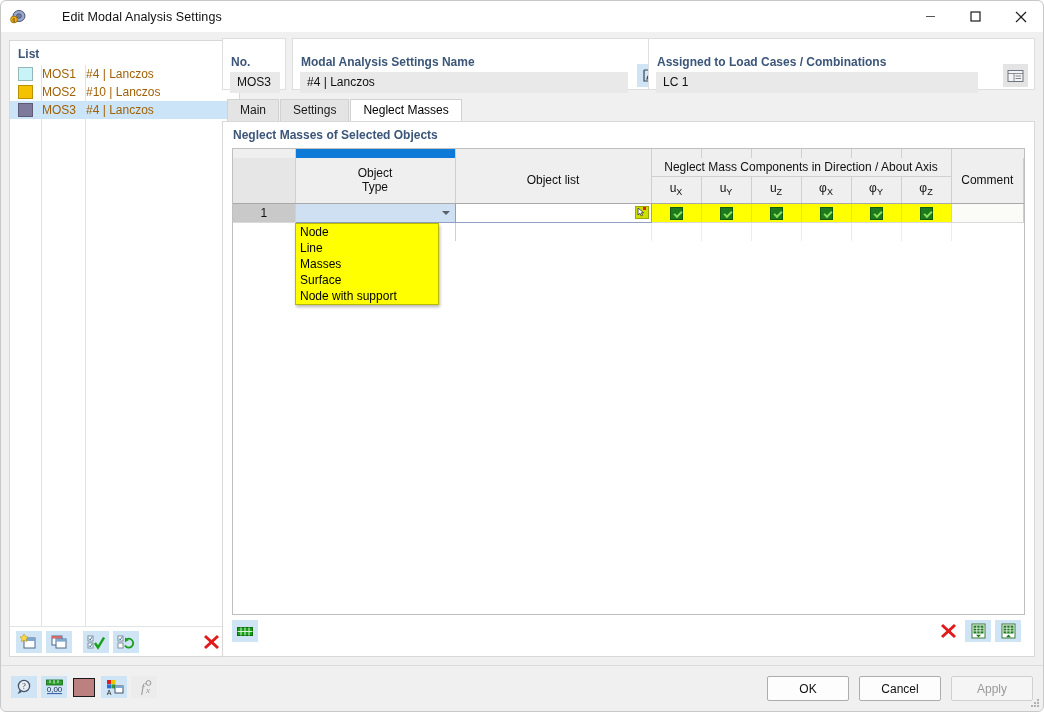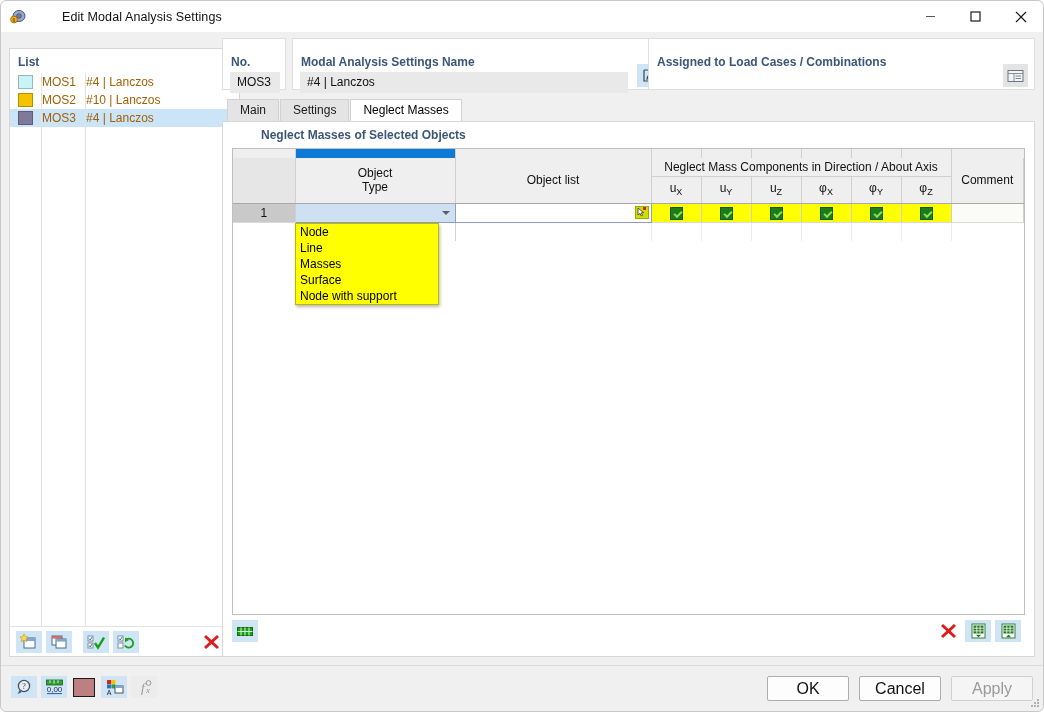--- a/index.html
+++ b/index.html
@@ -41,21 +41,21 @@
   }
 
   
   .body-area {
     position: absolute; top: 31px; left: 0; right: 0; bottom: 46px;
     background: #f0f0f0;
   }
 
   
   .left-panel {
-    position: absolute; left: 8px; top: 16px; width: 231px; bottom: 8px;
+    position: absolute; left: 8px; top: 8px; width: 231px; bottom: 8px;
     background: #ffffff; border: 1px solid #d7d7d7;
     display: flex; flex-direction: column;
   }
   .left-title {
     color: #3b5679; font-weight: bold; font-size: 12px;
     padding: 6px 0 4px 8px;
   }
   .list-body { flex: 1 1 auto; position: relative; }
   .list-row {
     display: flex; align-items: center; height: 18px; font-size: 12px; color: #a16207;
@@ -108,21 +108,21 @@
   .tabs { position: absolute; top: 61px; left: 5px; height: 22px; display: flex; }
   .tab {
     height: 22px; line-height: 21px; padding: 0 12px; font-size: 12px;
     color: #1a1a1a; background: #e4e4e4; border: 1px solid #d2d2d2; border-bottom: none;
     margin-right: 1px;
   }
   .tab.active { background: #ffffff; border-color: #d2d2d2; color: #000; }
 
   .tab-content {
     position: absolute; top: 83px; left: 0; right: 0; bottom: 0;
-    background: #ffffff; border: 1px solid #d8d8d8; padding-left: 28px;
+    background: #ffffff; border: 1px solid #d8d8d8;
   }
   .section-lbl {
     color: #3b5679; font-weight: bold; font-size: 12px;
     padding: 6px 0 0 10px;
   }
 
   
   .grid-wrap {
     position: absolute; left: 9px; right: 9px; top: 26px; bottom: 41px;
     border: 1px solid #bfbfbf; background: #ffffff; overflow: hidden;
@@ -202,21 +202,21 @@
   .footer {
     position: absolute; left: 0; right: 0; bottom: 0; height: 46px;
     background: #f0f0f0; border-top: 1px solid #dcdcdc;
     border-bottom-left-radius: 6px; border-bottom-right-radius: 6px;
   }
   .footer-left { position: absolute; left: 10px; top: 10px; display: flex; }
   .footer-right { position: absolute; right: 10px; top: 10px; display: flex; }
   .btn {
     width: 82px; height: 25px; margin-left: 10px;
     background: #fdfdfd; border: 1px solid #adadad; border-radius: 2px;
-    font-size: 16px; color: #101010; display: flex; align-items: center; justify-content: center;
+    font-size: 12px; color: #101010; display: flex; align-items: center; justify-content: center;
   }
   .btn.disabled { color: #9a9a9a; background: #f5f5f5; border-color: #d0d0d0; }
   .grip {
     position: absolute; right: 3px; bottom: 3px; width: 10px; height: 10px;
   }
   .grip i {
     position: absolute; width: 2px; height: 2px; background: #b2b2b2;
   }
   svg { display: block; }
 </style>
@@ -338,20 +338,21 @@
           <div class="icon-btn-sq" style="right:6px; top:25px;">
             <svg width="16" height="15" viewBox="0 0 16 15">
               <path d="M2 2 h4 M2 2 v11 h11 v-4" stroke="#3b4657" stroke-width="1.2" fill="none"></path>
               <path d="M12.5 1.5 L14.5 3.5 L7.5 10.5 L5 11 L5.6 8.6 Z" fill="#fff" stroke="#3b4657" stroke-width="1.1"></path>
             </svg>
           </div>
         </div>
 
         <div class="card" style="left:426px; right:0; height:52px;">
           <div class="card-lbl">Assigned to Load Cases / Combinations</div>
+          <div class="fld" style="width:322px;">LC 1</div>
           <div class="icon-btn-sq" style="right:6px; top:25px; background:#e4e4e4;">
             <svg width="17" height="14" viewBox="0 0 17 14">
               <rect x="1" y="1.5" width="15" height="11" fill="#f4f4f4" stroke="#6c7682" stroke-width="1"></rect>
               <line x1="1" y1="4.5" x2="16" y2="4.5" stroke="#6c7682" stroke-width=".8"></line>
               <line x1="7" y1="4.5" x2="7" y2="12.5" stroke="#6c7682" stroke-width=".8"></line>
               <line x1="8.5" y1="7" x2="14" y2="7" stroke="#6c7682" stroke-width=".9"></line>
               <line x1="8.5" y1="9.5" x2="14" y2="9.5" stroke="#6c7682" stroke-width=".9"></line>
             </svg>
           </div>
         </div>

